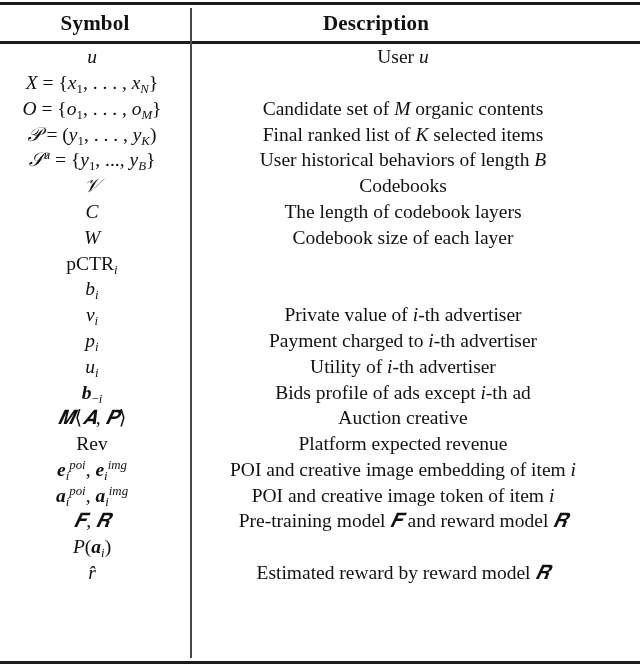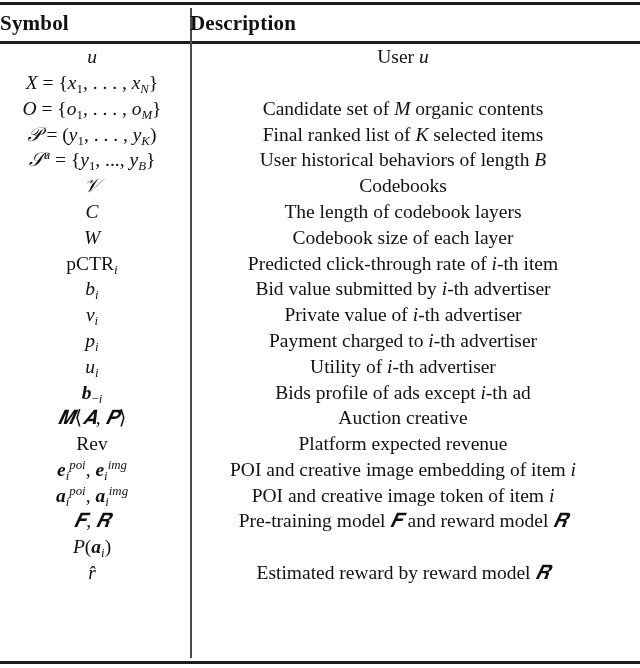--- a/index.html
+++ b/index.html
@@ -47,21 +47,21 @@
   .header-row {
     position: absolute;
     top: 5px;
     left: 0;
     width: 640px;
     height: 36px;
     display: flex;
     align-items: center;
   }
   .th {
-    text-align: left;
+    text-align: center;
     font-weight: bold;
     font-size: 21px;
     letter-spacing: 0.2px;
   }
   .th-symbol { width: 190px; }
   .th-desc   { width: 372px; }
 
   
   .body-rows {
     position: absolute;
@@ -158,26 +158,24 @@
       <div class="cell cell-desc">The length of codebook layers</div>
     </div>
 
     <div class="row">
       <div class="cell cell-symbol"><span class="mi">W</span></div>
       <div class="cell cell-desc">Codebook size of each layer</div>
     </div>
 
     <div class="row">
       <div class="cell cell-symbol"><span class="mup">pCTR</span><sub><span class="mi">i</span></sub></div>
-      <div class="cell cell-desc">Predicted click-through rate of <span class="mi">i</span>-th item</div>
     </div>
 
     <div class="row">
       <div class="cell cell-symbol"><span class="mi">b</span><sub><span class="mi">i</span></sub></div>
-      <div class="cell cell-desc">Bid value submitted by <span class="mi">i</span>-th advertiser</div>
     </div>
 
     <div class="row">
       <div class="cell cell-symbol"><span class="mi">v</span><sub><span class="mi">i</span></sub></div>
       <div class="cell cell-desc">Private value of <span class="mi">i</span>-th advertiser</div>
     </div>
 
     <div class="row">
       <div class="cell cell-symbol"><span class="mi">p</span><sub><span class="mi">i</span></sub></div>
       <div class="cell cell-desc">Payment charged to <span class="mi">i</span>-th advertiser</div>

